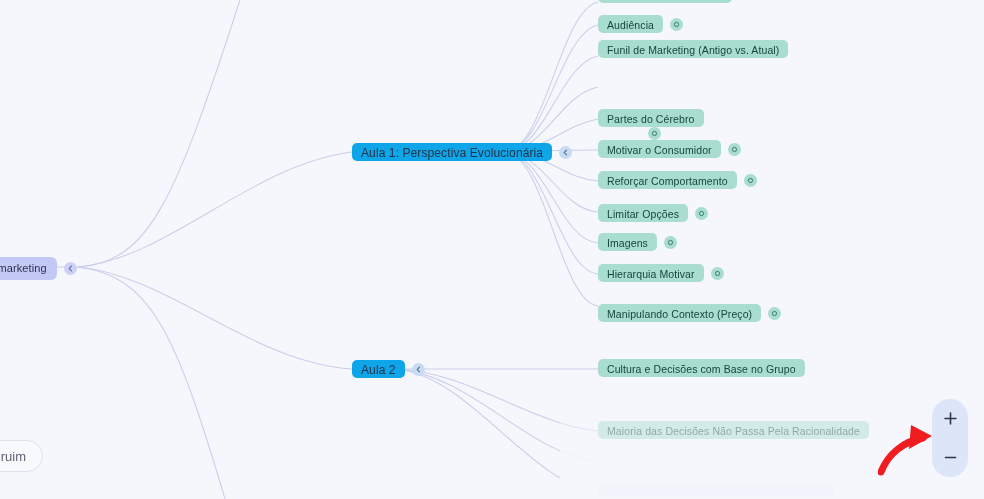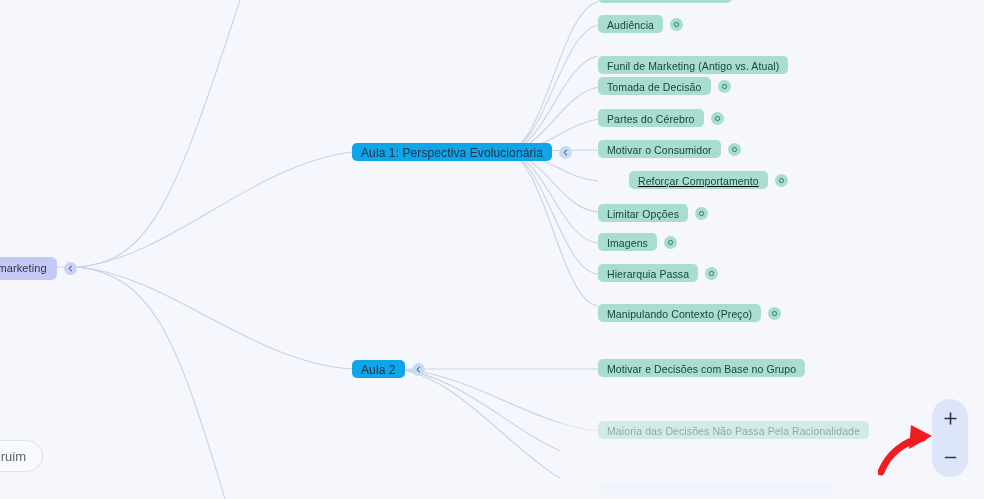--- a/index.html
+++ b/index.html
@@ -209,52 +209,44 @@
 
   <div class="node" style="left:598px; top:15px;">
     <span class="chip leaf">Audiência</span>
     <span class="toggle mint">
       <svg width="7" height="7" viewBox="0 0 8 8">
           <circle cx="4" cy="4" r="2.4" fill="none" stroke="#2e6e61" stroke-width="1"></circle>
         </svg>
     </span>
   </div>
 
-  <div class="node" style="left:598px; top:56px;text-align:center;">
+  <div class="node" style="left:598px; top:40px;text-align:center;">
     <span class="chip leaf">Funil de Marketing (Antigo vs. Atual)</span>
   </div>
 
-  <div class="node" style="left:598px; top:77px;">
-    <span class="chip leaf">Tomada de Decisão</span>
-    <span class="toggle mint">
-      <svg width="7" height="7" viewBox="0 0 8 8">
-          <circle cx="4" cy="4" r="2.4" fill="none" stroke="#2e6e61" stroke-width="1"></circle>
-        </svg>
-    </span>
-  </div>
-
-  <div class="node" style="left:598px; top:109px;">
+
+  <div class="node" style="left:598px; top:109px;flex-direction:column;">
     <span class="chip leaf">Partes do Cérebro</span>
     <span class="toggle mint">
       <svg width="7" height="7" viewBox="0 0 8 8">
           <circle cx="4" cy="4" r="2.4" fill="none" stroke="#2e6e61" stroke-width="1"></circle>
         </svg>
     </span>
   </div>
 
   <div class="node" style="left:598px; top:140px;">
     <span class="chip leaf">Motivar o Consumidor</span>
     <span class="toggle mint">
       <svg width="7" height="7" viewBox="0 0 8 8">
           <circle cx="4" cy="4" r="2.4" fill="none" stroke="#2e6e61" stroke-width="1"></circle>
         </svg>
     </span>
   </div>
 
-  <div class="node" style="left:629px; top:171px;text-decoration:underline;">
+  <div class="node" style="left:598px; top:171px;">
     <span class="chip leaf">Reforçar Comportamento</span>
     <span class="toggle mint">
       <svg width="7" height="7" viewBox="0 0 8 8">
           <circle cx="4" cy="4" r="2.4" fill="none" stroke="#2e6e61" stroke-width="1"></circle>
         </svg>
     </span>
   </div>
 
   <div class="node" style="left:598px; top:204px;">
     <span class="chip leaf">Limitar Opções</span>
@@ -268,39 +260,39 @@
   <div class="node" style="left:598px; top:233px;">
     <span class="chip leaf">Imagens</span>
     <span class="toggle mint">
       <svg width="7" height="7" viewBox="0 0 8 8">
           <circle cx="4" cy="4" r="2.4" fill="none" stroke="#2e6e61" stroke-width="1"></circle>
         </svg>
     </span>
   </div>
 
   <div class="node" style="left:598px; top:264px;">
-    <span class="chip leaf">Hierarquia Passa</span>
+    <span class="chip leaf">Hierarquia Motivar</span>
     <span class="toggle mint">
       <svg width="7" height="7" viewBox="0 0 8 8">
           <circle cx="4" cy="4" r="2.4" fill="none" stroke="#2e6e61" stroke-width="1"></circle>
         </svg>
     </span>
   </div>
 
   <div class="node" style="left:598px; top:296px;margin-top:8px;">
     <span class="chip leaf">Manipulando Contexto (Preço)</span>
     <span class="toggle mint">
       <svg width="7" height="7" viewBox="0 0 8 8">
           <circle cx="4" cy="4" r="2.4" fill="none" stroke="#2e6e61" stroke-width="1"></circle>
         </svg>
     </span>
   </div>
 
   <div class="node" style="left:598px; top:359px;">
-    <span class="chip leaf">Motivar e Decisões com Base no Grupo</span>
+    <span class="chip leaf">Cultura e Decisões com Base no Grupo</span>
   </div>
 
   <div class="node dim-1" style="left:598px; top:421px;">
     <span class="chip leaf">Maioria das Decisões Não Passa Pela Racionalidade</span>
   </div>
 
 
   <div class="node dim-3" style="left:598px; top:483px;">
     <span class="chip leaf" style="width:236px; height:13px;"></span>
   </div>

